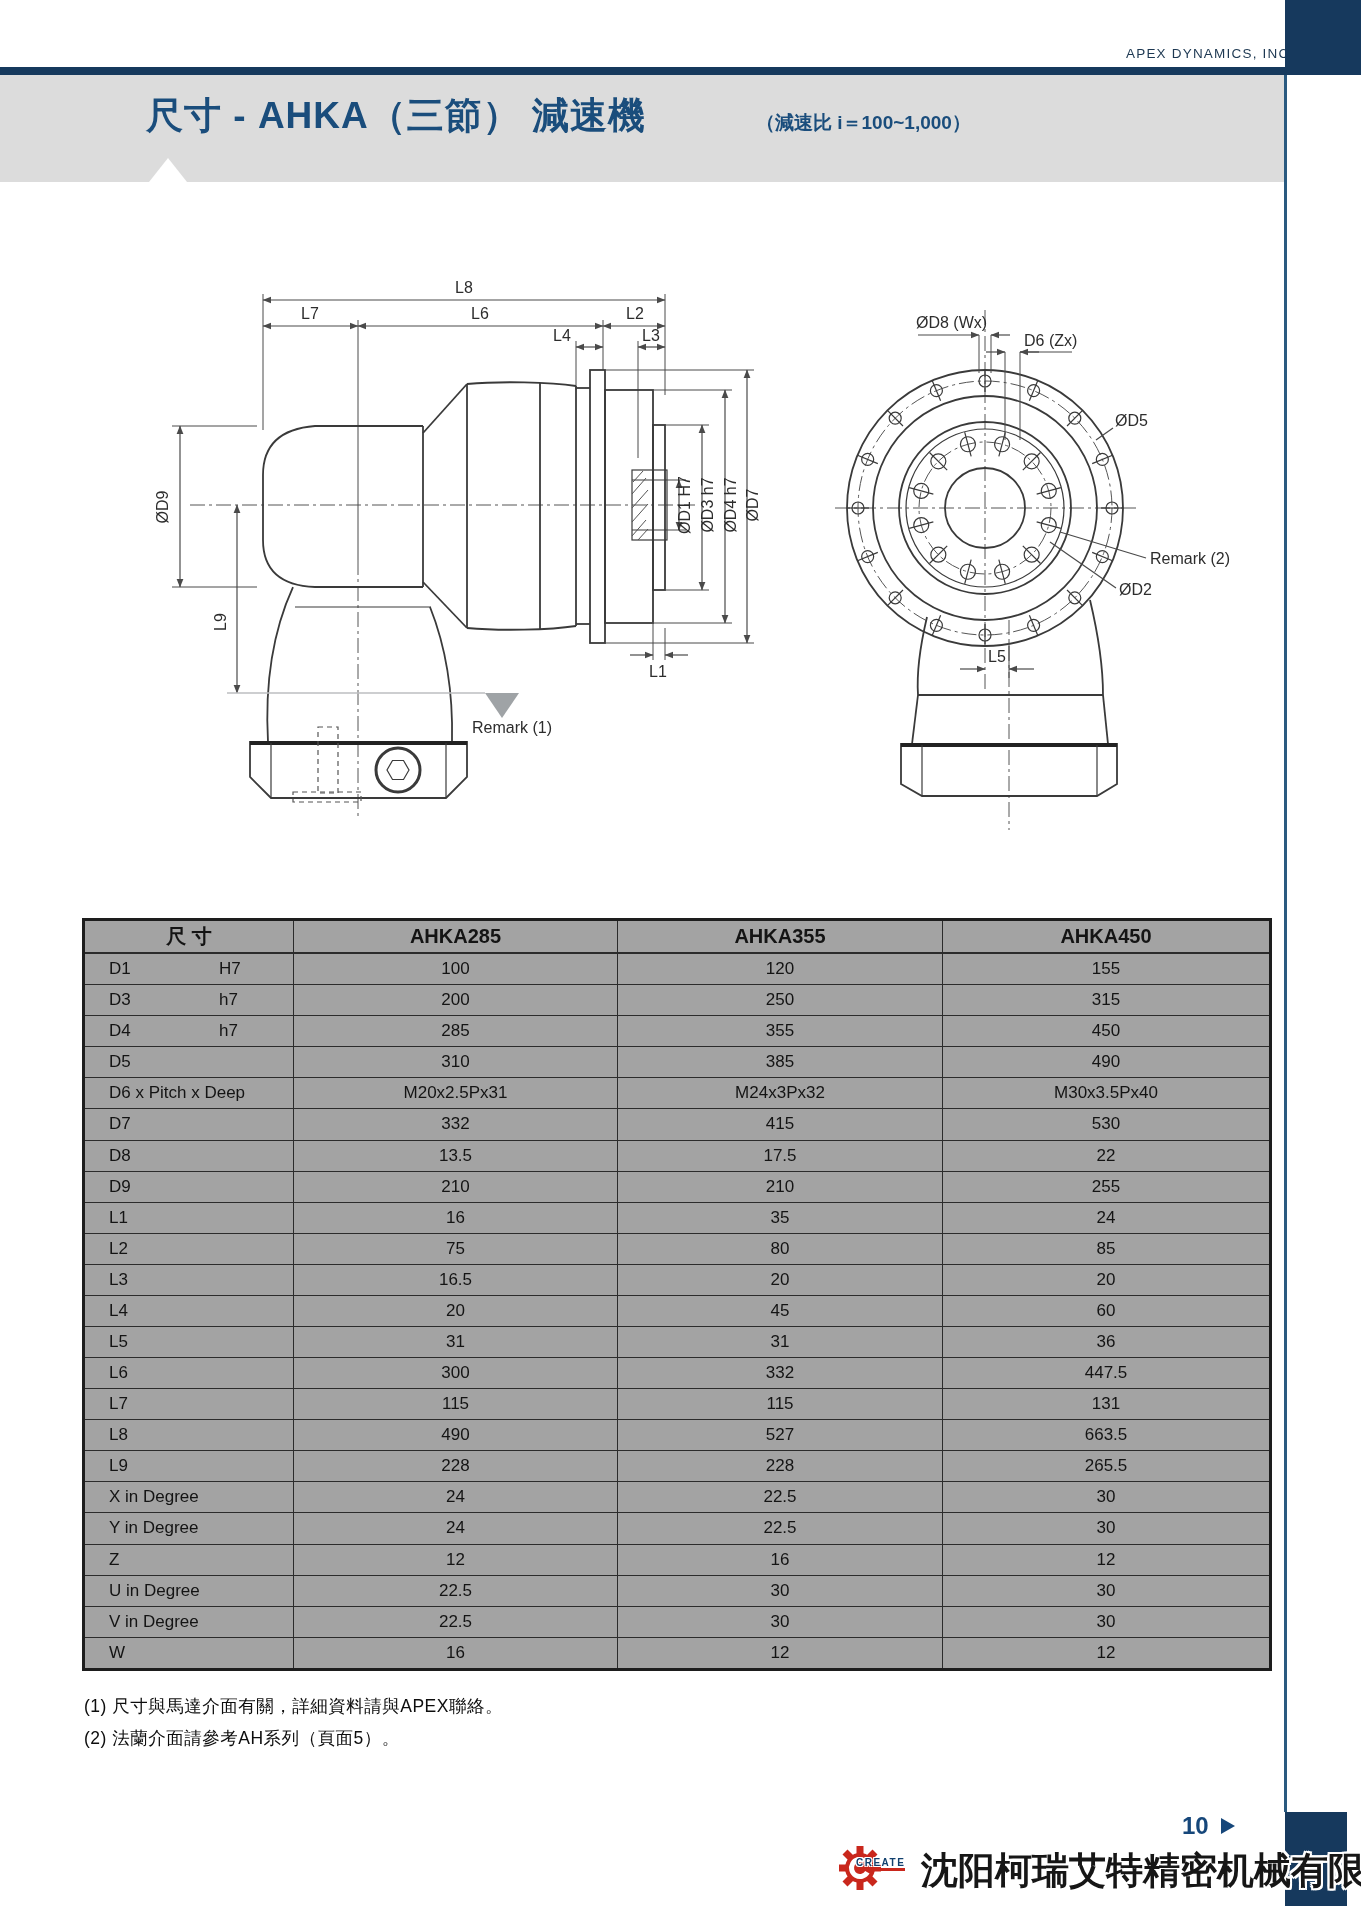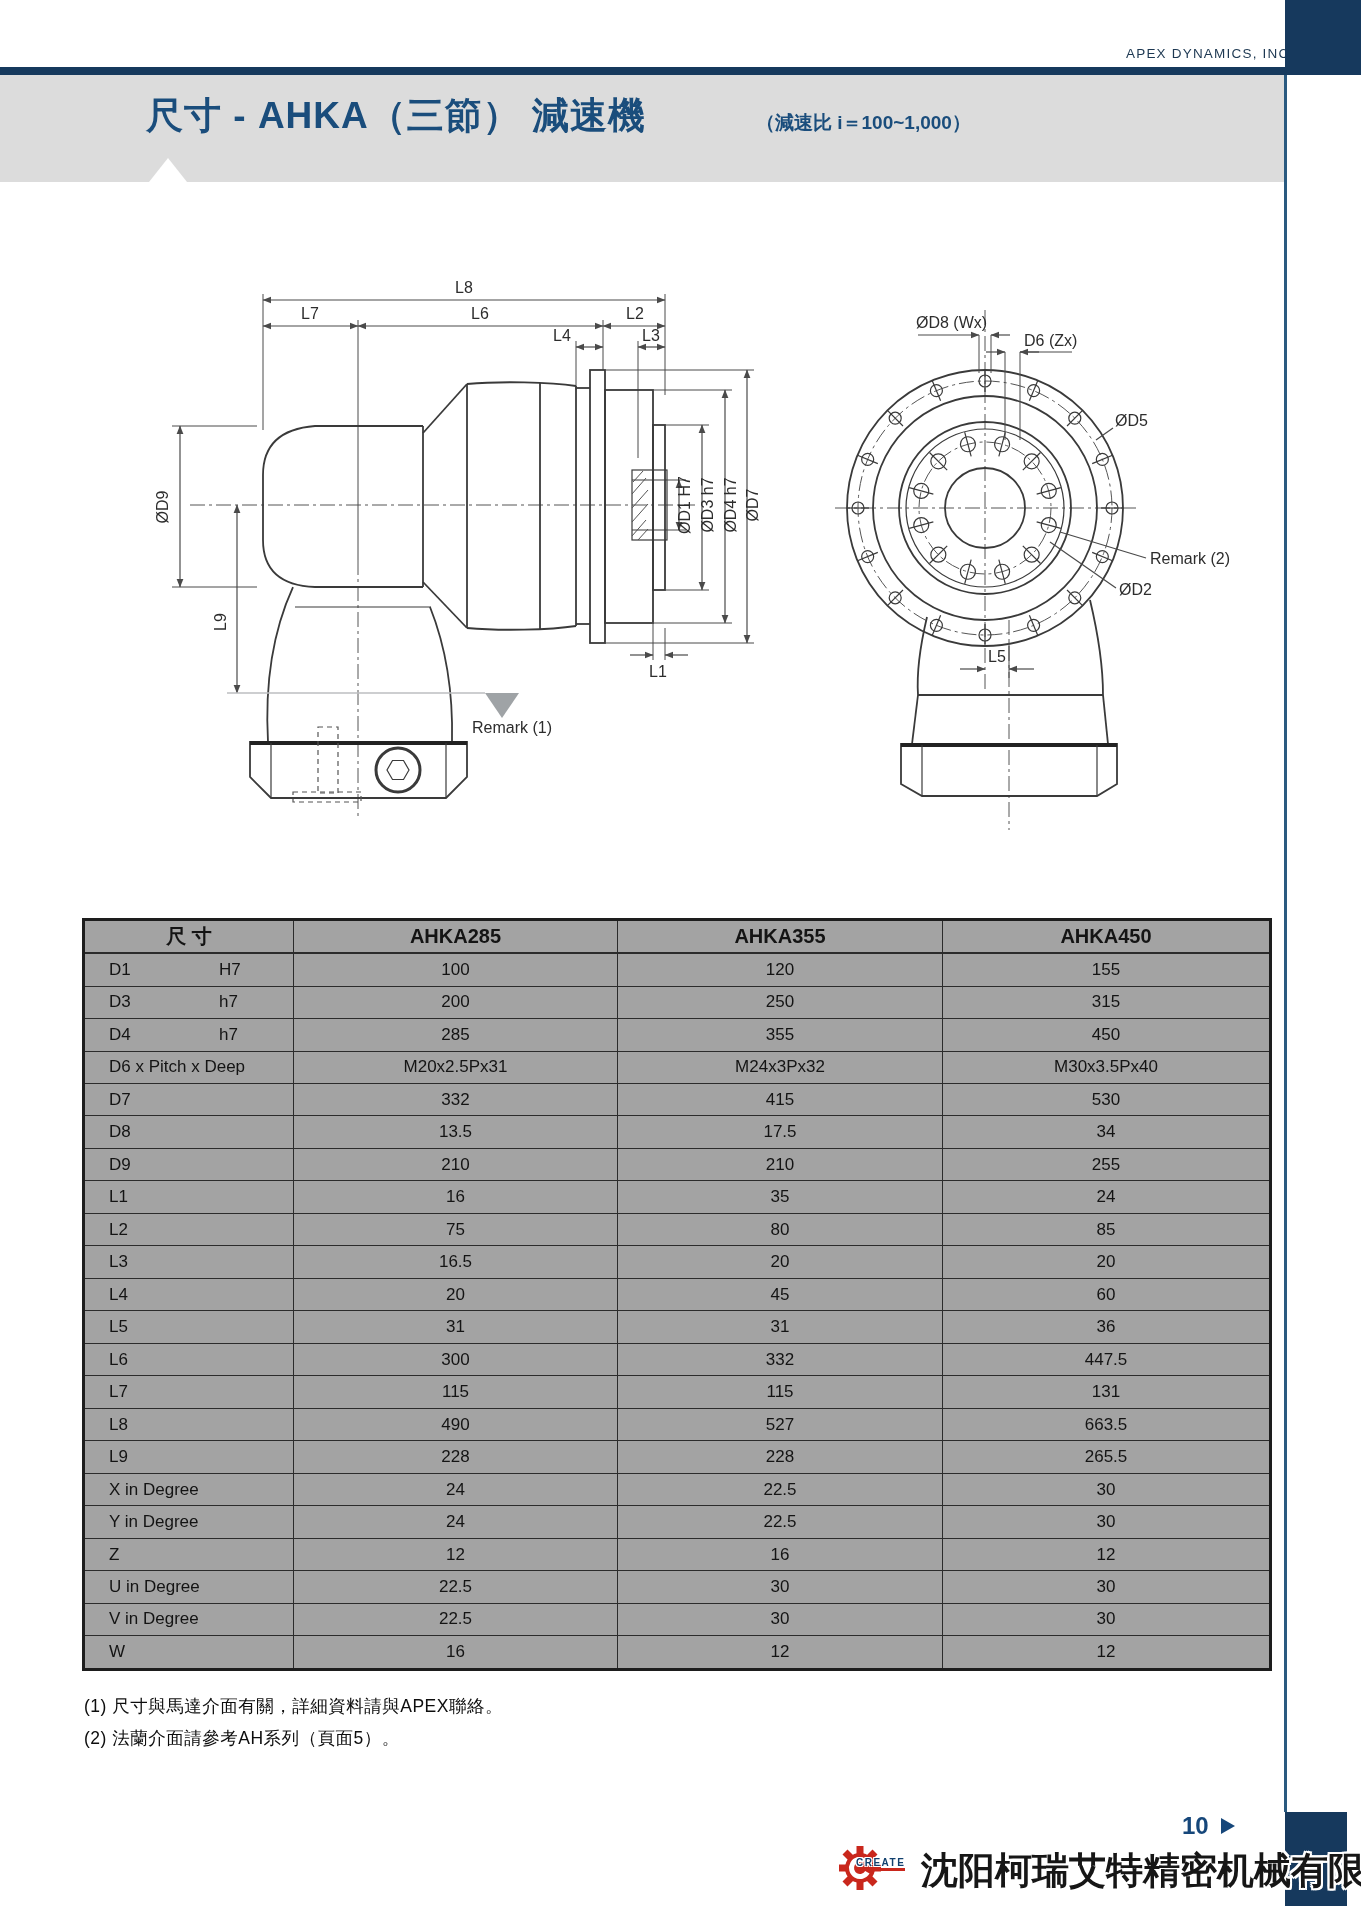--- a/index.html
+++ b/index.html
@@ -329,20 +329,31 @@
             <span class="t">h7</span>
           </div>
         </td>
         <td>285</td>
         <td>355</td>
         <td>450</td>
       </tr>
       <tr>
         <td class="lbl">
           <div class="cellflex">
+            <span class="l">D5</span>
+            <span class="t"></span>
+          </div>
+        </td>
+        <td>310</td>
+        <td>385</td>
+        <td>490</td>
+      </tr>
+      <tr>
+        <td class="lbl">
+          <div class="cellflex">
             <span class="l">D6 x Pitch x Deep</span>
             <span class="t"></span>
           </div>
         </td>
         <td>M20x2.5Px31</td>
         <td>M24x3Px32</td>
         <td>M30x3.5Px40</td>
       </tr>
       <tr>
         <td class="lbl">
@@ -357,21 +368,21 @@
       </tr>
       <tr>
         <td class="lbl">
           <div class="cellflex">
             <span class="l">D8</span>
             <span class="t"></span>
           </div>
         </td>
         <td>13.5</td>
         <td>17.5</td>
-        <td>34</td>
+        <td>22</td>
       </tr>
       <tr>
         <td class="lbl">
           <div class="cellflex">
             <span class="l">D9</span>
             <span class="t"></span>
           </div>
         </td>
         <td>210</td>
         <td>210</td>

